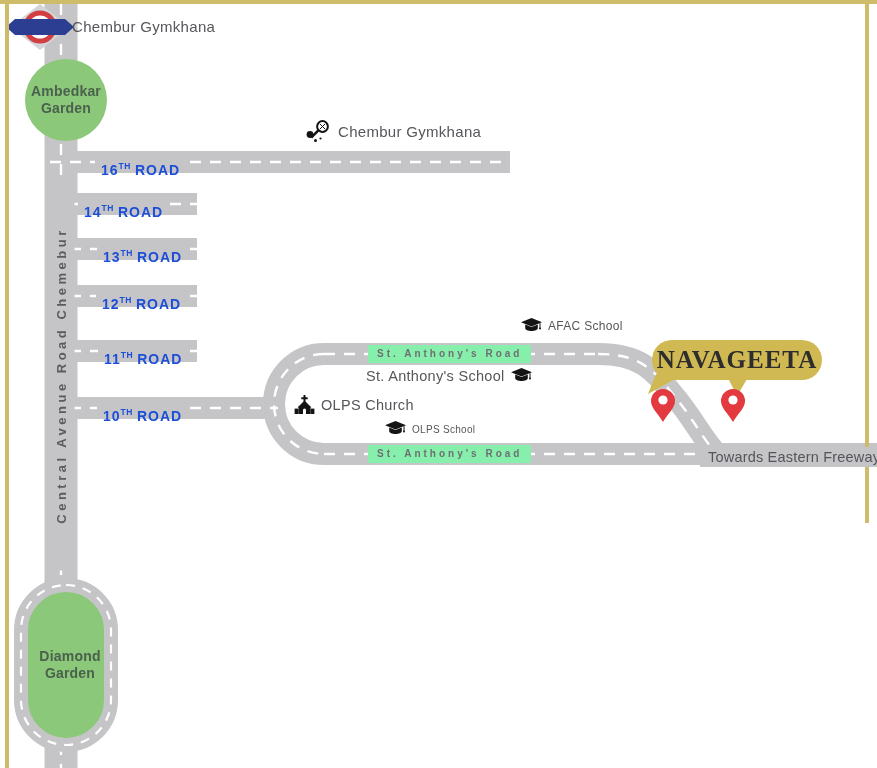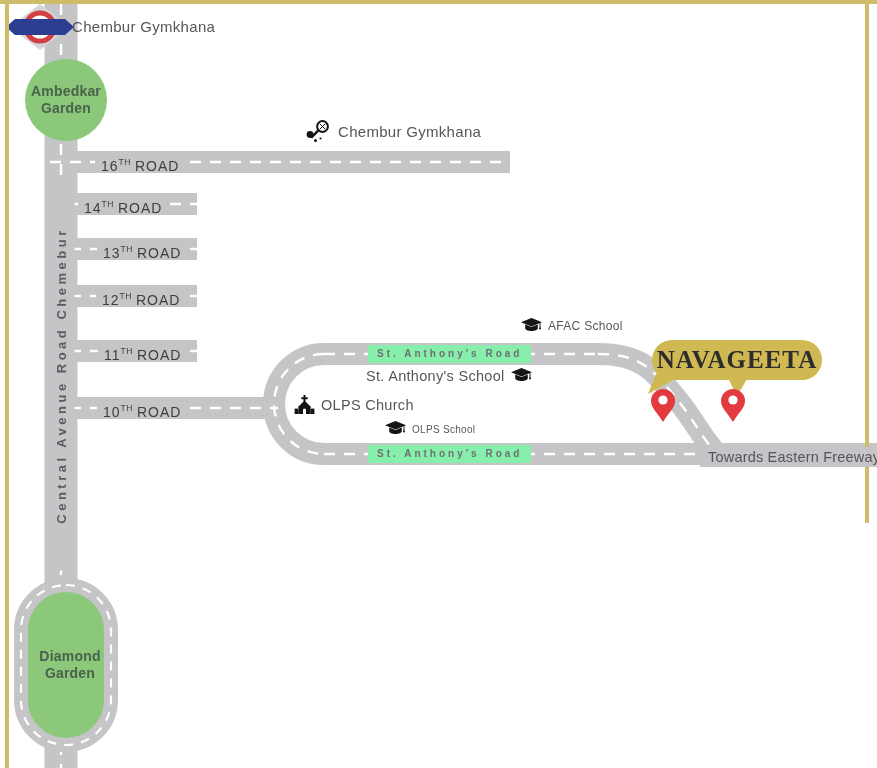--- a/index.html
+++ b/index.html
@@ -10,22 +10,22 @@
   
   .border-top{position:absolute;left:0;top:0;width:877px;height:4px;background:#cebc6b;}
   .border-left{position:absolute;left:5px;top:0;width:4px;height:768px;background:#cebc6b;}
   .border-right{position:absolute;left:865px;top:0;width:4px;height:523px;background:#cebc6b;}
   .map-svg{position:absolute;left:0;top:0;}
   
   .lm{position:absolute;color:#56575a;font-size:15px;letter-spacing:.3px;white-space:nowrap;display:flex;align-items:center;gap:6px;}
   .lm .txt{white-space:nowrap;}
   .garden-label{position:absolute;width:100px;text-align:center;color:#4a614d;font-size:14px;font-weight:600;line-height:17px;letter-spacing:.2px;}
   .road-num{
-    position:absolute;height:22px;line-height:22px;background:#c5c5c8;color:#404040;
-    font-size:14px;font-weight:400;letter-spacing:1px;padding:0 6px;white-space:nowrap;
+    position:absolute;height:22px;line-height:31px;background:#c5c5c8;color:#1d4ed8;
+    font-size:14px;font-weight:700;letter-spacing:1px;padding:0 6px;white-space:nowrap;
   }
   .road-num sup{font-size:8.5px;letter-spacing:.5px;vertical-align:6px;}
   .road-num .word{margin-left:4px;}
   .vroad-label{
     position:absolute;left:-134px;top:362px;width:390px;height:27px;line-height:27px;
     text-align:center;transform:rotate(-90deg);background:#c5c5c8;color:#5b5c5f;
     font-size:13px;font-weight:600;letter-spacing:3.5px;white-space:nowrap;
   }
   .onroad{
     position:absolute;height:18px;line-height:18px;background:#86efac;color:#6e6f72;

